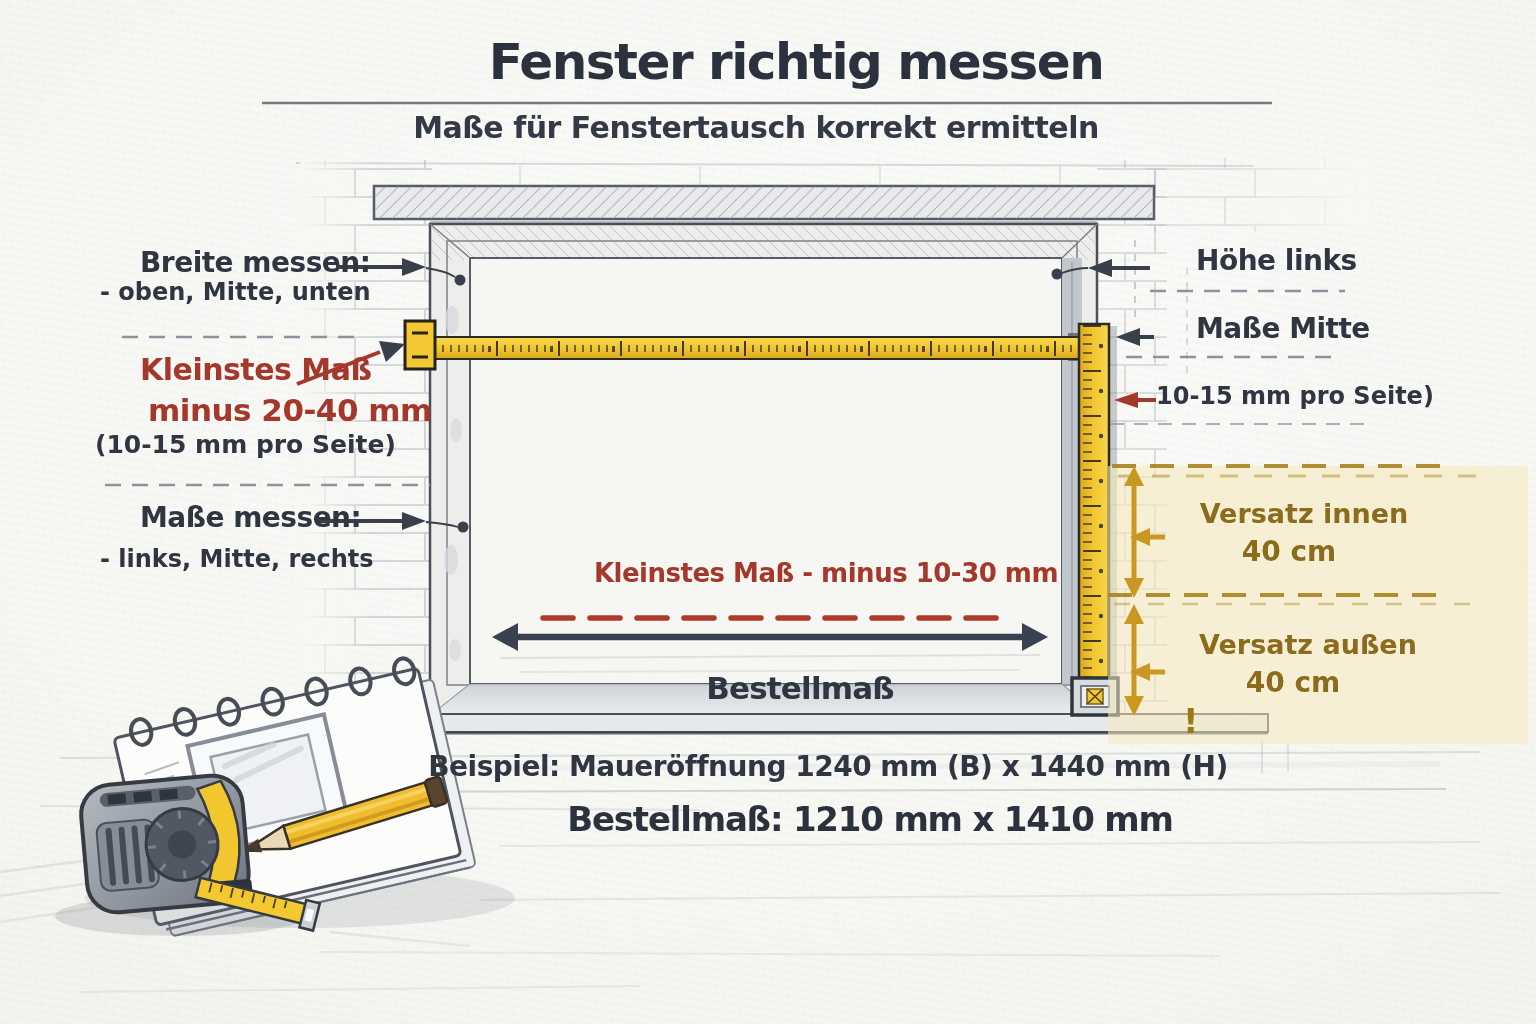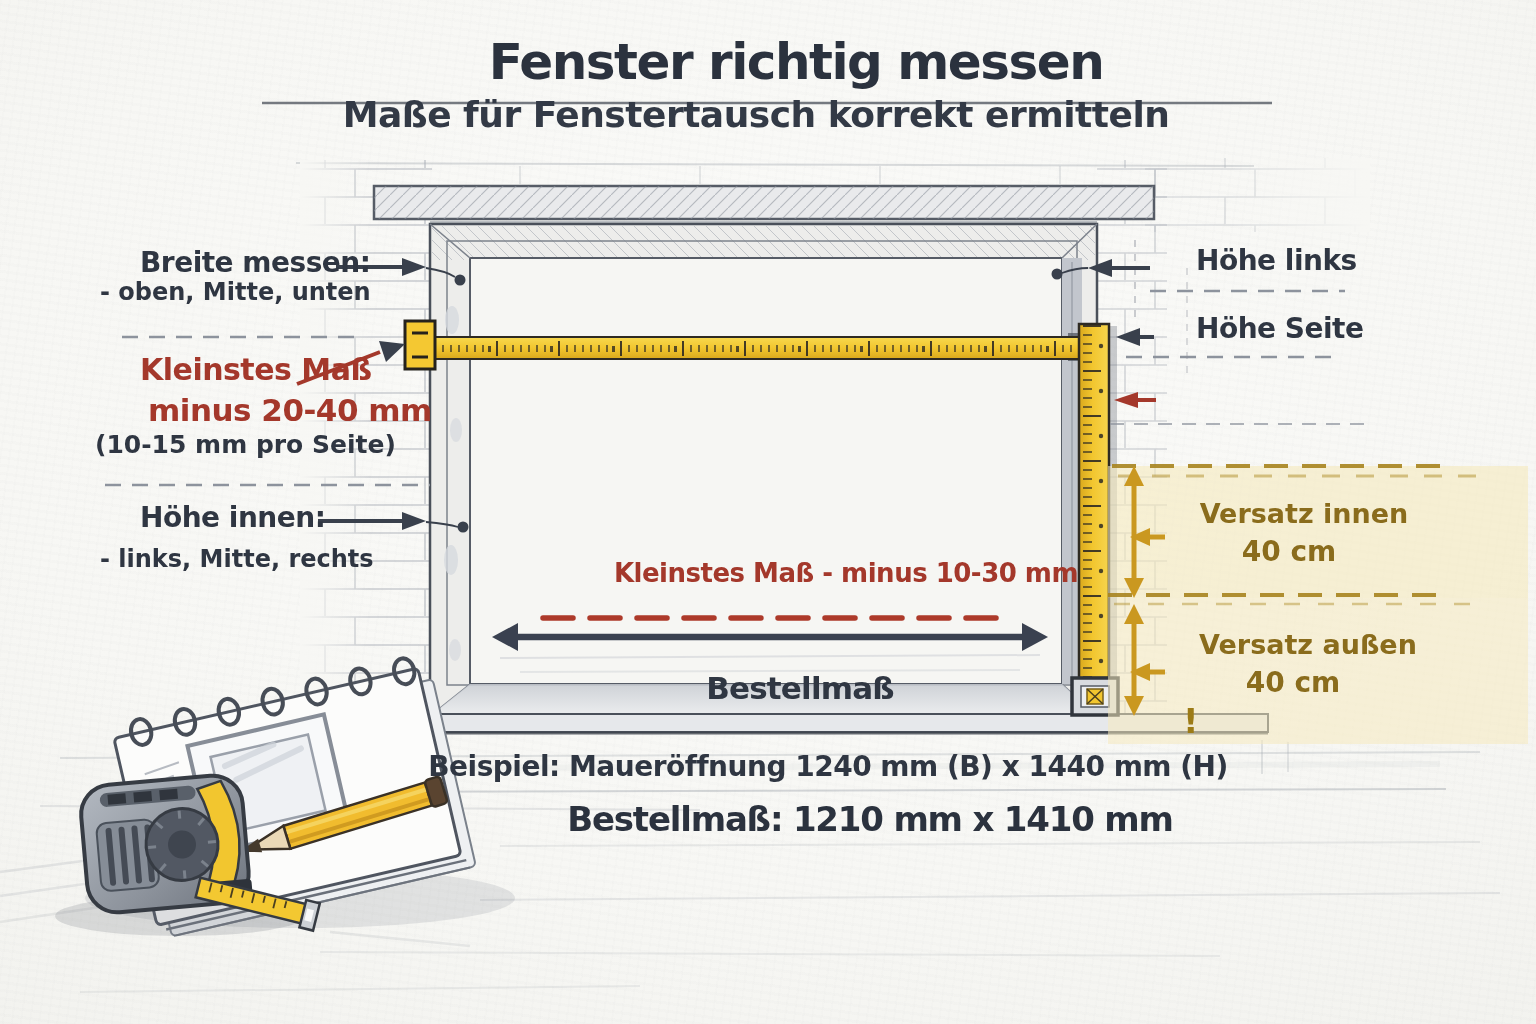--- a/index.html
+++ b/index.html
@@ -319,38 +319,39 @@
         <line x1="276" y1="880" x2="276" y2="890"></line>
             <line x1="287" y1="880" x2="287" y2="887"></line>
       </g>
       <rect x="306" y="874" width="14" height="28" fill="#cdd1d6" stroke="#363b43" stroke-width="2.5"></rect>
       <rect x="309" y="882" width="7" height="12" fill="#f8f9fa"></rect>
     </g>
   </g>
 </svg>
 
 <div class="lbl b ctr" style="left:0;top:36px;width:1512px;font-size:50px;letter-spacing:-1.5px;color:#2b323e;">Fenster richtig messen</div>
-<div class="lbl sb ctr" style="left:0;top:96px;width:1512px;font-size:36px;letter-spacing:-0.5px;color:#333a46;">Maße für Fenstertausch korrekt ermitteln</div>
+<div class="lbl sb ctr" style="left:0;top:112px;width:1512px;font-size:30px;letter-spacing:-0.5px;color:#333a46;">Maße für Fenstertausch korrekt ermitteln</div>
 
 <div class="lbl b" style="left:100px;top:248px;font-size:28px;letter-spacing:-0.5px;">Breite messen:</div>
 <div class="lbl sb" style="left:100px;top:280px;font-size:24px;">- oben, Mitte, unten</div>
 <div class="lbl b red" style="left:100px;top:354px;font-size:30px;letter-spacing:-0.5px;">Kleinstes Maß</div>
 <div class="lbl b red" style="left:108px;top:394px;font-size:31px;letter-spacing:-0.5px;">minus 20-40 mm</div>
 <div class="lbl sb" style="left:95px;top:432px;font-size:25px;text-align:center;">(10-15 mm pro Seite)</div>
-<div class="lbl b" style="left:100px;top:503px;font-size:28px;letter-spacing:-0.5px;">Höhe innen:</div>
+<div class="lbl b" style="left:100px;top:503px;font-size:28px;letter-spacing:-0.5px;">Maße messen:</div>
 <div class="lbl sb" style="left:100px;top:547px;font-size:24px;">- links, Mitte, rechts</div>
 
 <div class="lbl b" style="left:1156px;top:246px;font-size:28px;letter-spacing:-0.5px;">Höhe links</div>
-<div class="lbl b" style="left:1156px;top:314px;font-size:28px;letter-spacing:-0.5px;">Höhe Seite</div>
+<div class="lbl b" style="left:1156px;top:314px;font-size:28px;letter-spacing:-0.5px;">Maße Mitte</div>
+<div class="lbl sb" style="left:1156px;top:384px;font-size:24px;">10-15 mm pro Seite)</div>
 
 <div class="lbl b gold ctr" style="left:1134px;top:500px;width:260px;font-size:27px;">Versatz innen</div>
 <div class="lbl b gold ctr" style="left:1134px;top:537px;width:230px;font-size:28px;">40 cm</div>
 <div class="lbl b gold ctr" style="left:1138px;top:631px;width:260px;font-size:27px;">Versatz außen</div>
 <div class="lbl b gold ctr" style="left:1138px;top:668px;width:230px;font-size:28px;">40 cm</div>
 <div class="lbl b" style="left:1143px;top:704px;font-size:34px;color:#9c7b17;">!</div>
 
-<div class="lbl b red ctr" style="left:506px;top:560px;width:600px;font-size:26px;letter-spacing:-0.5px;">Kleinstes Maß - minus 10-30 mm</div>
+<div class="lbl b red ctr" style="left:486px;top:560px;width:600px;font-size:26px;letter-spacing:-0.5px;">Kleinstes Maß - minus 10-30 mm</div>
 <div class="lbl b ctr" style="left:560px;top:644px;width:400px;font-size:31px;letter-spacing:-0.8px;margin-top:28px;">Bestellmaß</div>
 
 <div class="lbl sb ctr" style="left:428px;top:752px;width:800px;font-size:28px;letter-spacing:-0.5px;">Beispiel: Maueröffnung 1240 mm (B) x 1440 mm (H)</div>
 <div class="lbl b ctr" style="left:430px;top:802px;width:800px;font-size:34px;letter-spacing:-1.2px;color:#2b323e;">Bestellmaß: 1210 mm x 1410 mm</div>
 
 </div>
 
 </body></html>

